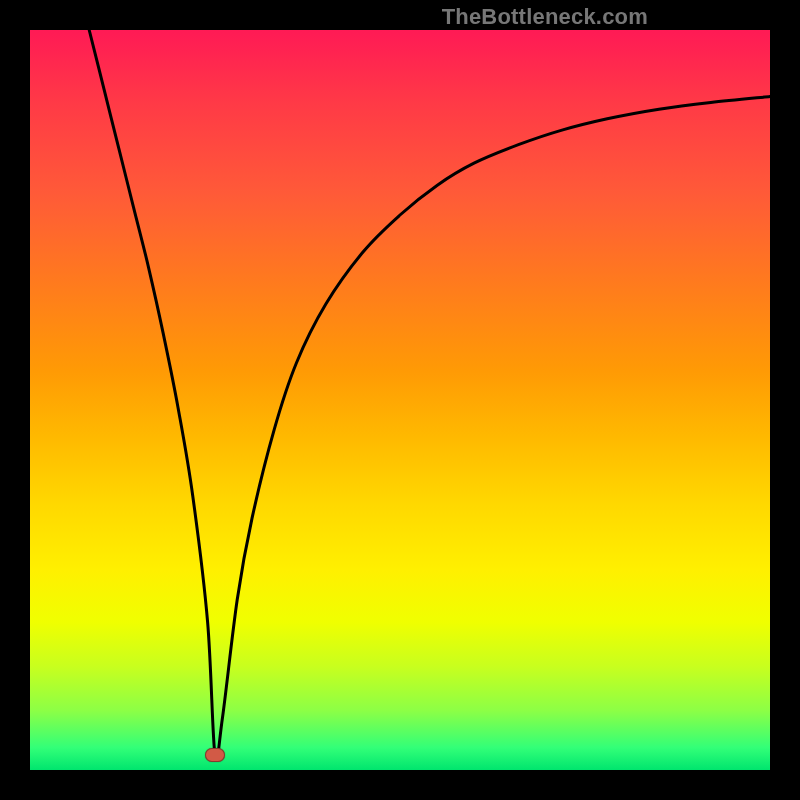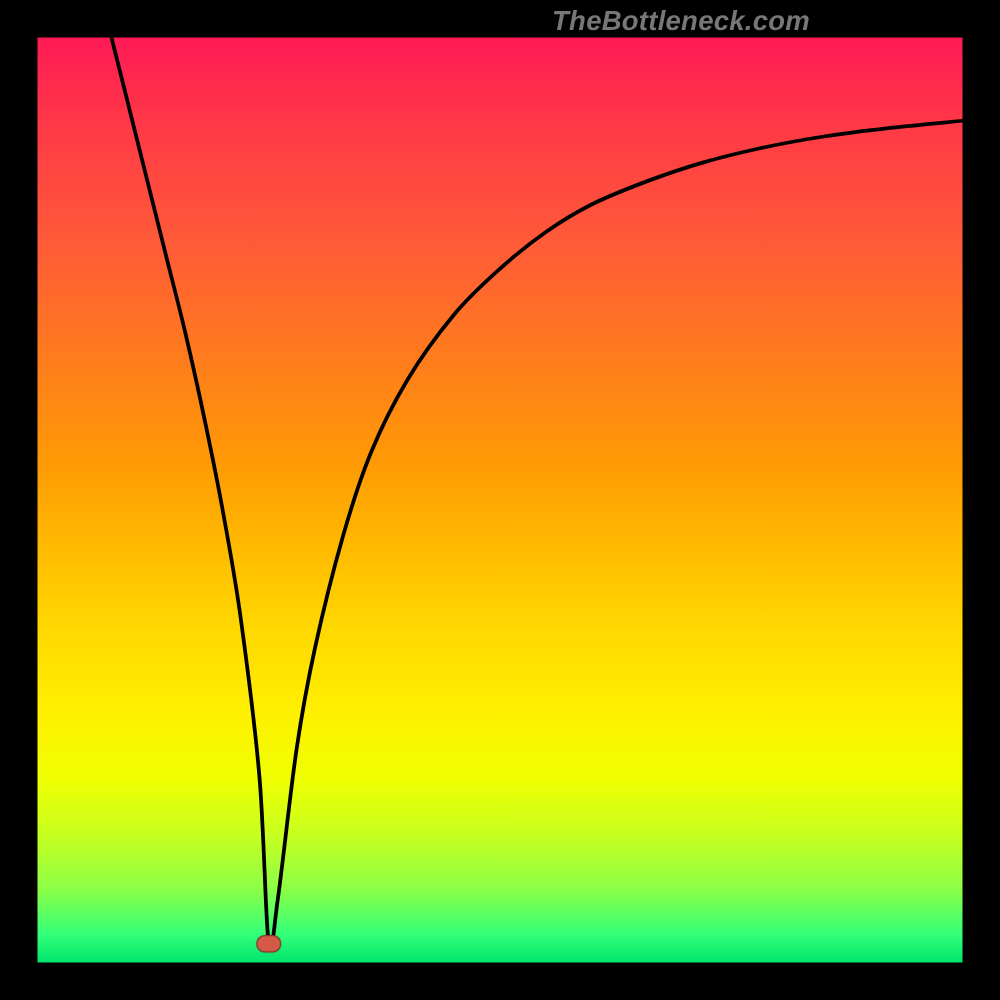--- a/index.html
+++ b/index.html
@@ -11,21 +11,20 @@
     overflow: hidden;
     font-family: Arial, Helvetica, sans-serif;
   }
   .frame {
     position: absolute;
     top: 0;
     left: 0;
     width: 660px;
     height: 800px;
     background: #000;
-    font-style: italic;
   }
   .plot-area {
     position: absolute;
     top: 30px;
     left: 30px;
     width: 740px;
     height: 740px;
     
     background: linear-gradient(to bottom,
       #ff1a55 0%,

